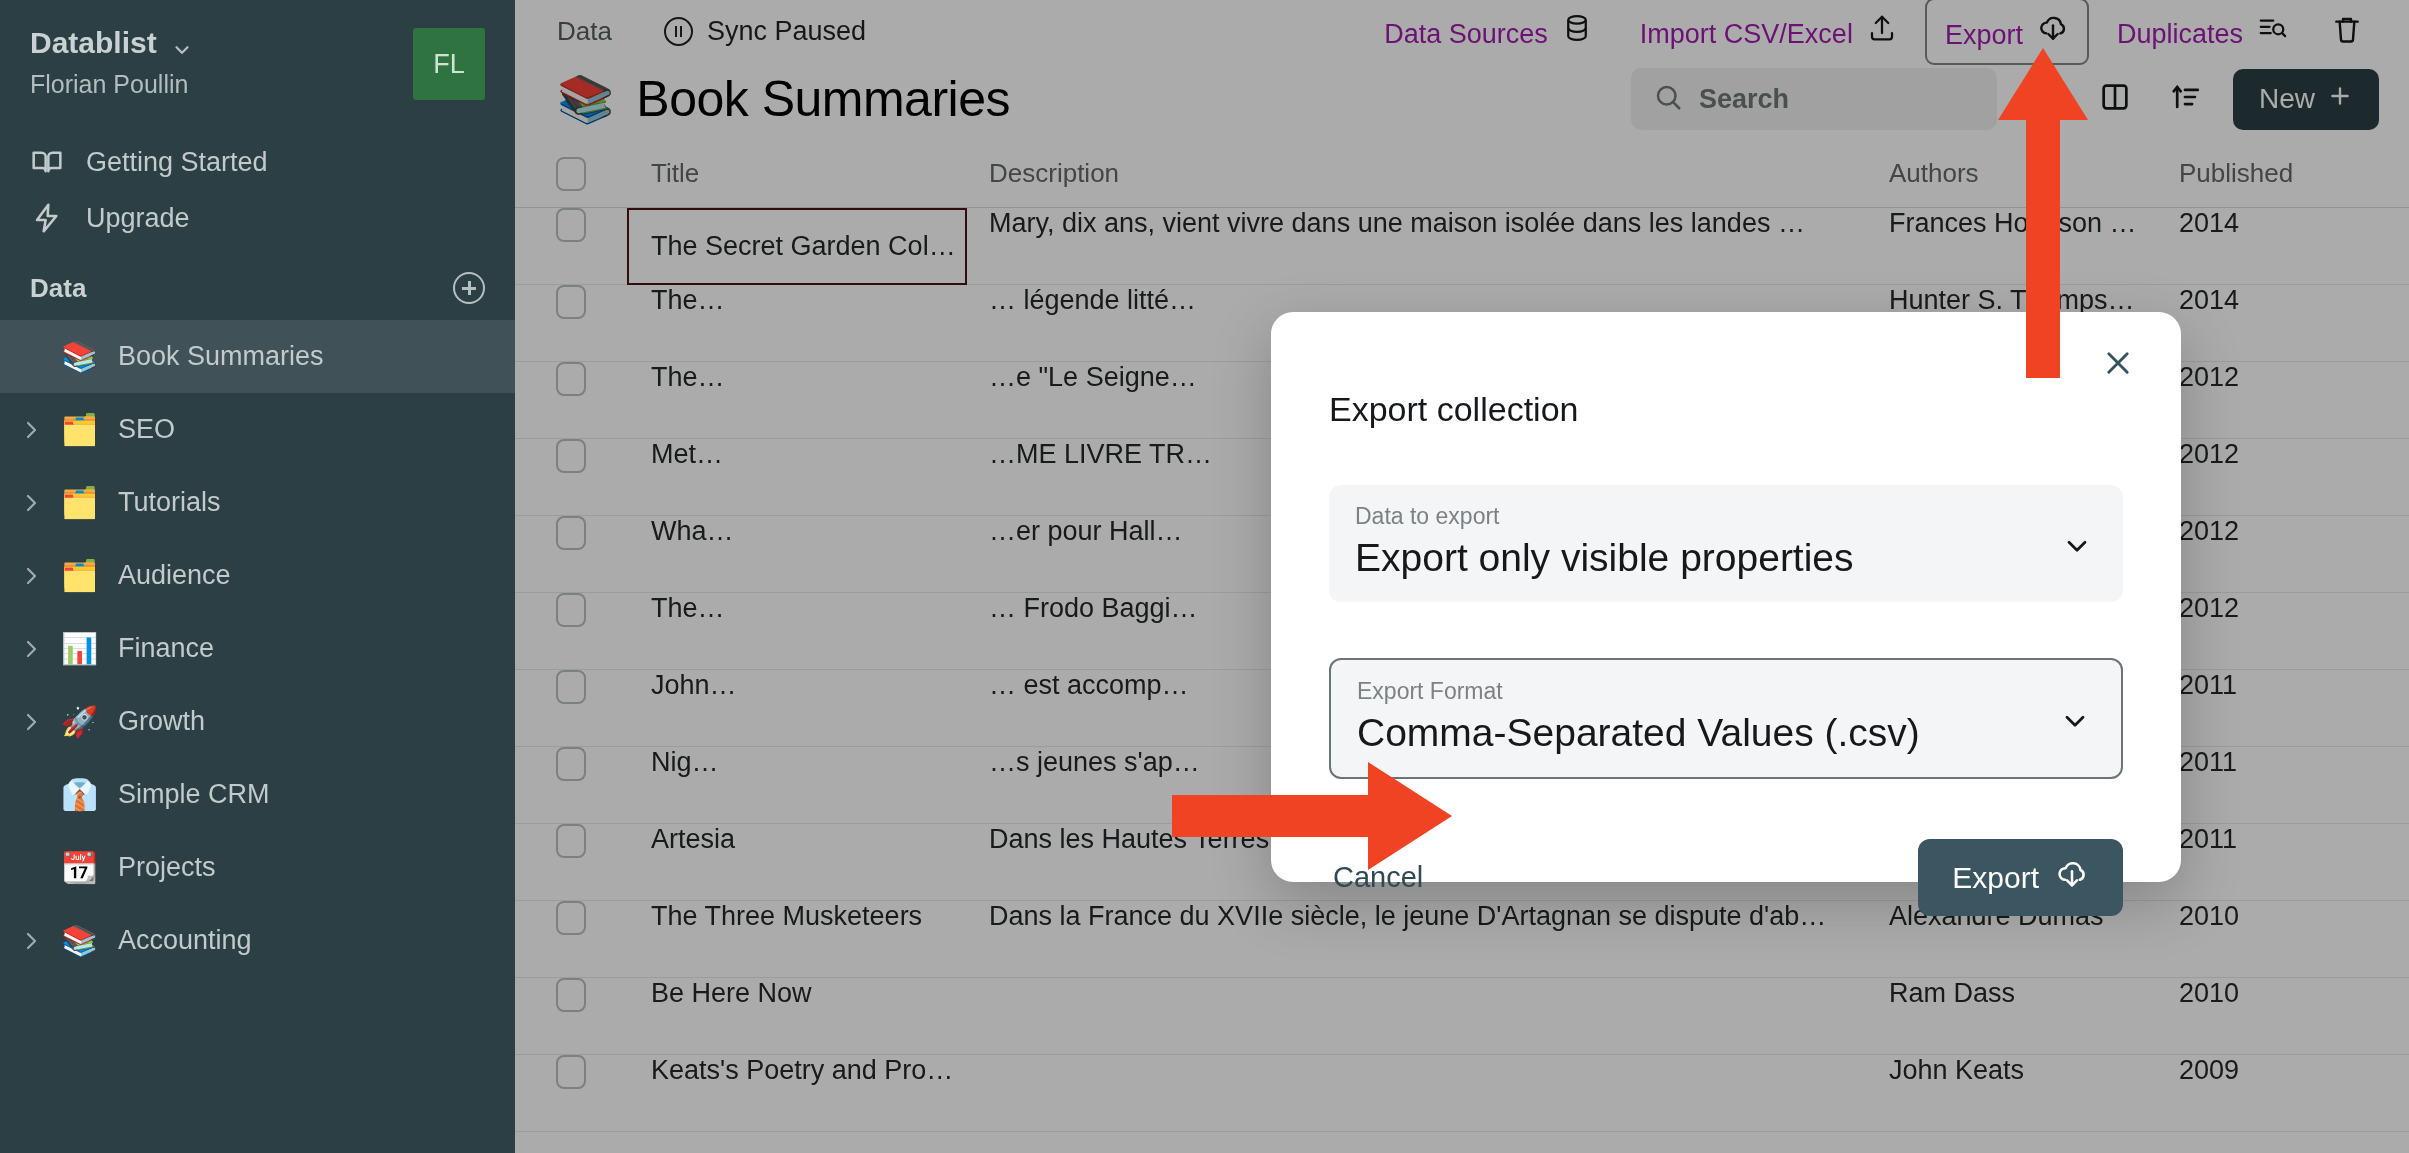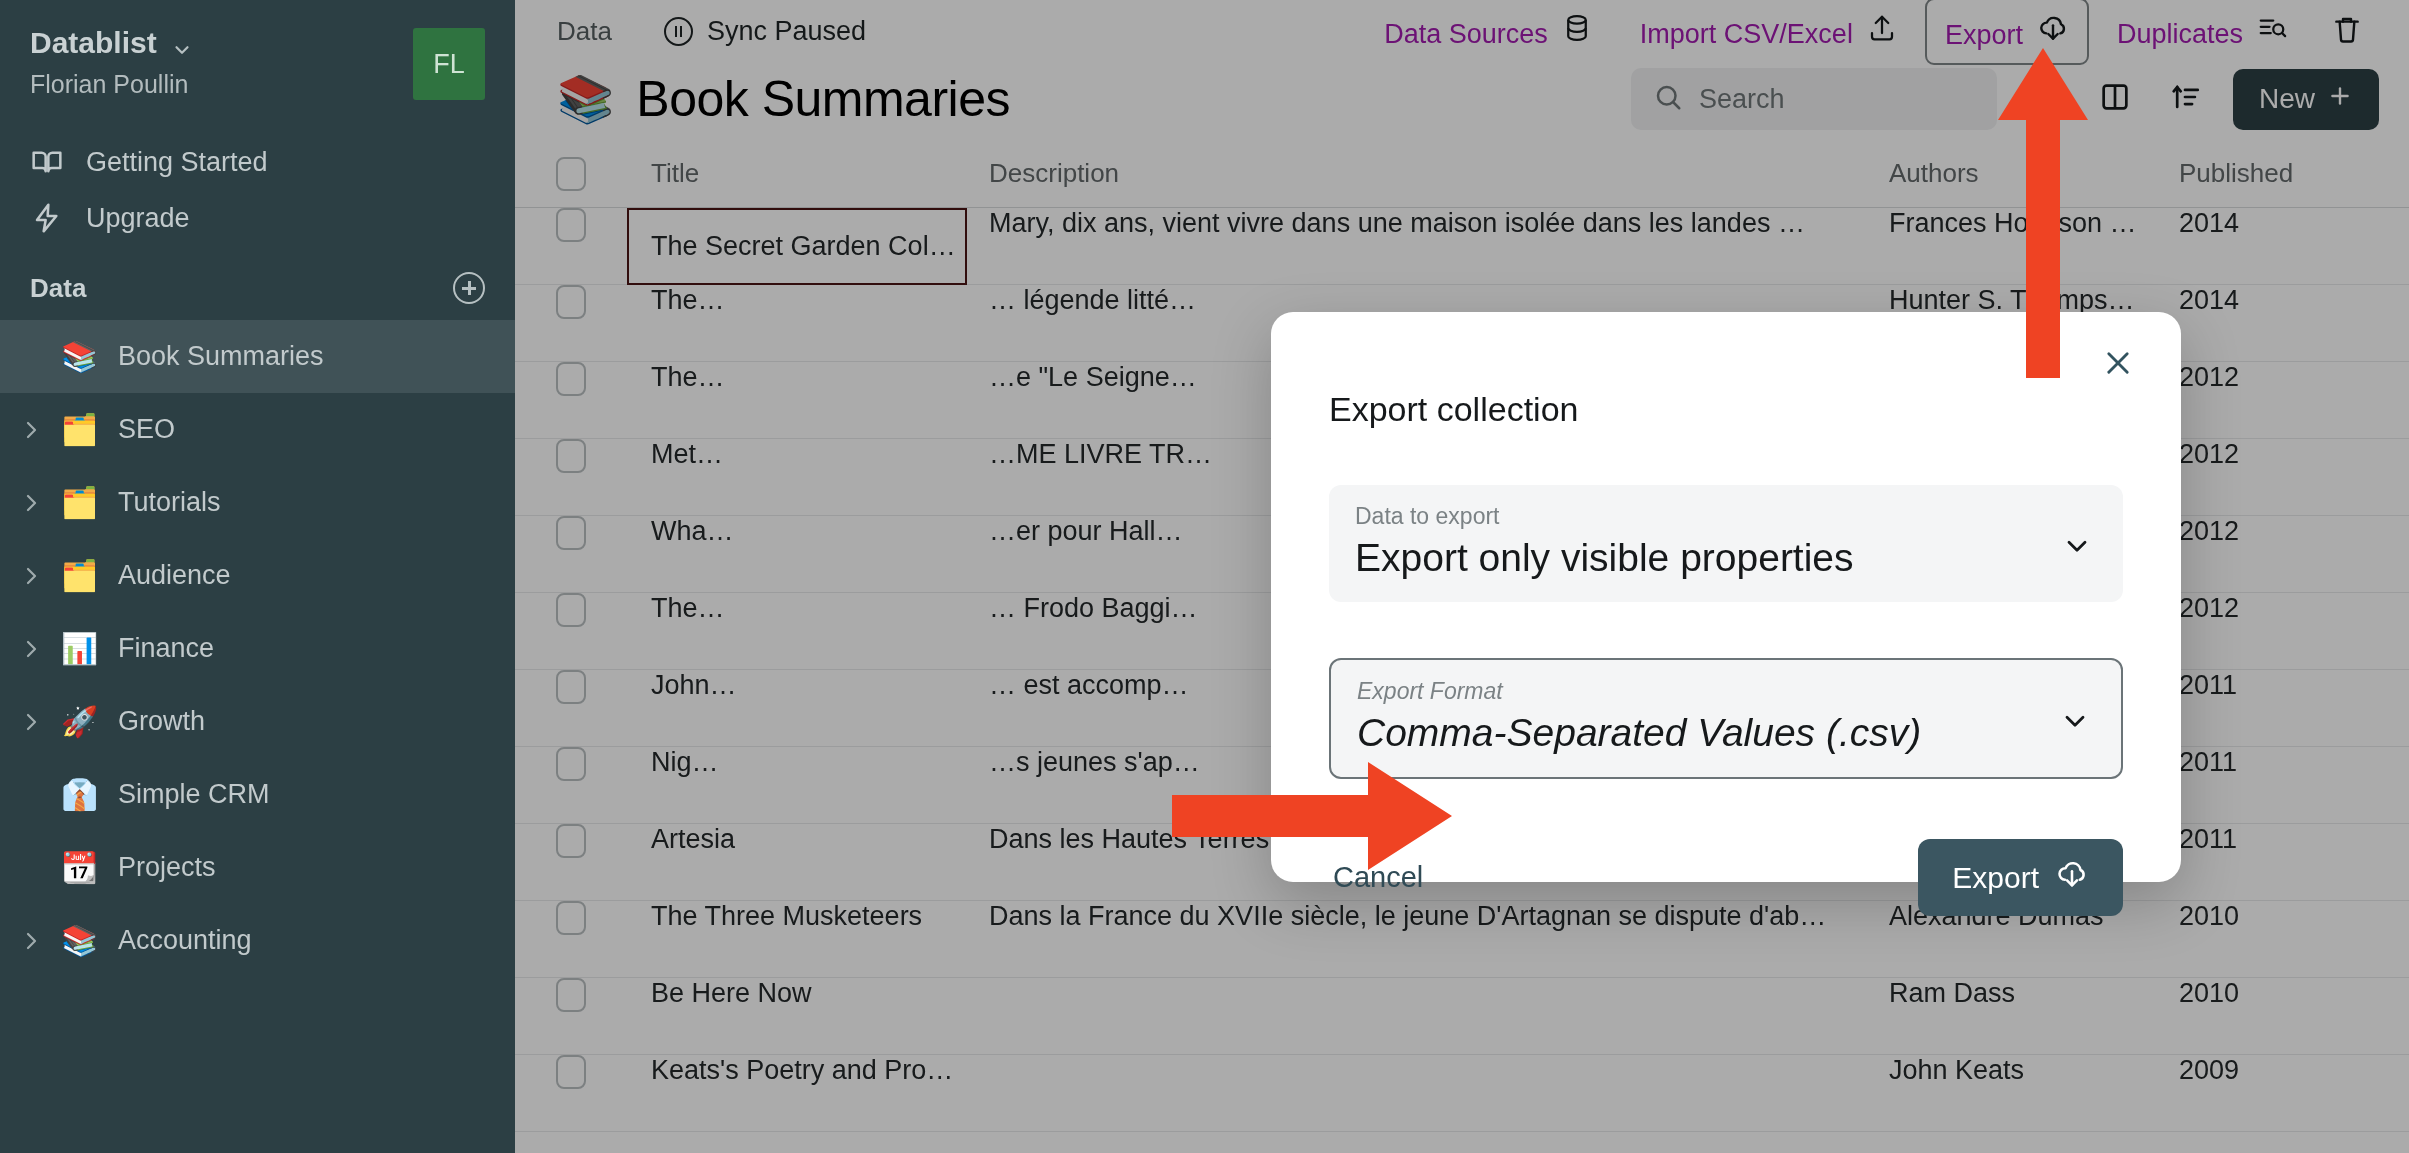--- a/index.html
+++ b/index.html
@@ -97,21 +97,21 @@
   .trash-btn { padding: 12px 16px; cursor: pointer; }
 
   .titlebar {
     display: flex; align-items: center; padding: 6px 30px 10px 42px; gap: 22px;
   }
   .title-emoji { font-size: 46px; font-family: "DejaVu Sans", sans-serif; }
   .page-title { font-size: 50px; color: #000; letter-spacing: -0.5px; }
   .titlebar-right { margin-left: auto; display: flex; align-items: center; gap: 26px; }
   .search-box {
     width: 366px; height: 62px; background: #f0f1f2; border-radius: 10px;
-    display: flex; align-items: center; gap: 16px; padding: 0 22px;
+    display: flex; align-items: center; gap: 16px; padding: 0 22px; font-weight: bold;
   }
   .search-ph { font-size: 27px; color: #6f7678; }
   .icon-btn { cursor: pointer; display:flex; align-items:center; justify-content:center; width: 44px; height: 44px; }
   .new-btn {
     background: #2c3f44; color: #ffffff; font-size: 28px;
     padding: 14px 26px; border-radius: 10px; display: flex; align-items: center; gap: 12px;
     cursor: pointer;
   }
 
   
@@ -158,21 +158,21 @@
   }
   .modal-close {
     position: absolute; right: 42px; top: 32px; width: 42px; height: 42px;
     cursor: pointer; display: flex; align-items: center; justify-content: center;
   }
   .modal-title { font-size: 34px; color: #16191b; font-weight: normal; margin-top: 34px; }
   .field {
     margin-top: 56px; background: #f4f5f6; border-radius: 12px;
     padding: 18px 26px 22px 26px; position: relative; cursor: pointer;
   }
-  .field.focused { border: 2.5px solid #6b7478; background: #f4f5f6; font-style: italic; }
+  .field.focused { border: 2.5px solid #6b7478; background: #f4f5f6; }
   .field-label { font-size: 23px; color: #7b8285; }
   .field-value { font-size: 39px; color: #16191b; margin-top: 6px; }
   .field-caret { position: absolute; right: 30px; top: 50%; transform: translateY(-40%); }
 
   .modal-actions { margin-top: 60px; display: flex; align-items: center; }
   .cancel-btn { font-size: 29px; color: #2f4a55; cursor: pointer; padding: 10px 4px; }
   .export-cta {
     margin-left: auto; background: #3b5661; color: #fff; font-size: 30px;
     padding: 18px 34px; border-radius: 12px; display: flex; align-items: center; gap: 16px;
     cursor: pointer;

